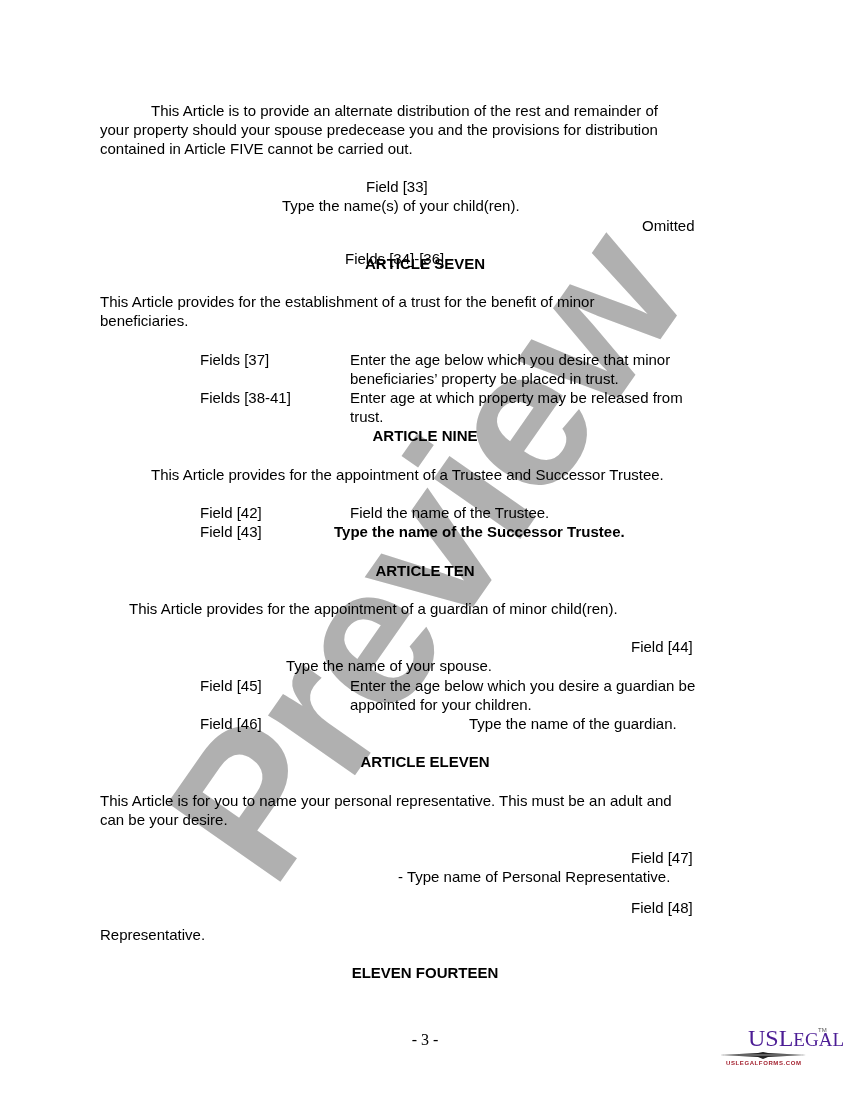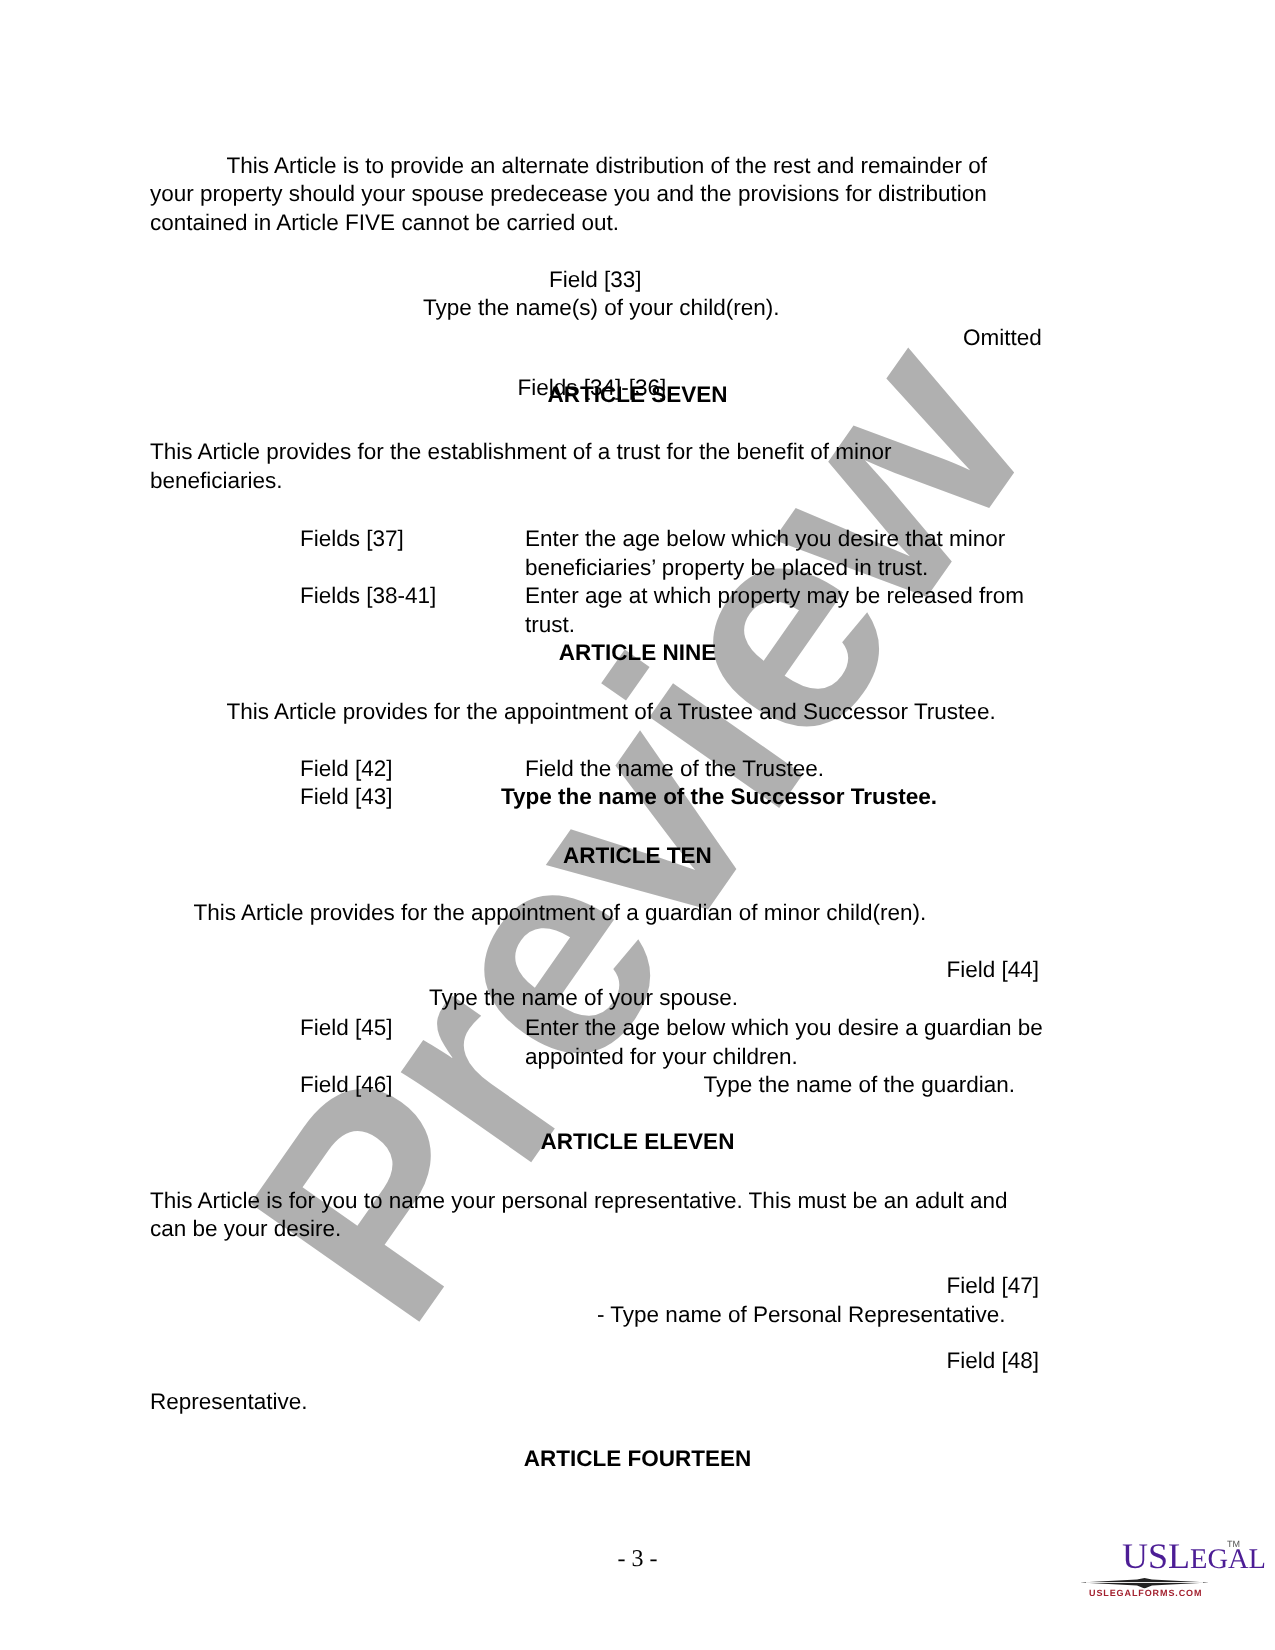--- a/index.html
+++ b/index.html
@@ -70,21 +70,21 @@
     <div class="ln b c" style="top:752px;">ARTICLE ELEVEN</div>
 
     <div class="ln" style="left:469px; top:714px;">Type the name of the guardian.</div>
     <div class="ln" style="left:100px; top:791px;">This Article is for you to name your personal representative.  This must be an adult and</div>
     <div class="ln" style="left:100px; top:810px;">can be your desire.</div>
     <div class="ln" style="left:631px; top:848px;">Field [47]</div>
     <div class="ln" style="left:398px; top:867px;">- Type name of Personal Representative.</div>
     <div class="ln" style="left:631px; top:886px;margin-top:12px;">Field [48]</div>
     <div class="ln" style="left:100px; top:925px;">Representative.</div>
 
-    <div class="ln b c" style="top:963px;">ARTICLE FOURTEEN</div>
+    <div class="ln b c" style="top:963px;">ELEVEN FOURTEEN</div>
   </div>
 
   <div class="pagenum">- 3 -</div>
 
   <div class="logo">
     <div class="logo-text"><span>US</span><span>L</span><span class="sm">EGAL</span></div>
     <div class="logo-tm">TM</div>
     <svg class="logo-wing" viewBox="0 0 86 7">
       <path d="M0 3 L38 1 L43 0 L48 1 L86 3 L48 5 L43 7 L38 5 Z" fill="#222"></path>
       <line x1="4" y1="3" x2="82" y2="3" stroke="#fff" stroke-width="0.6"></line>

